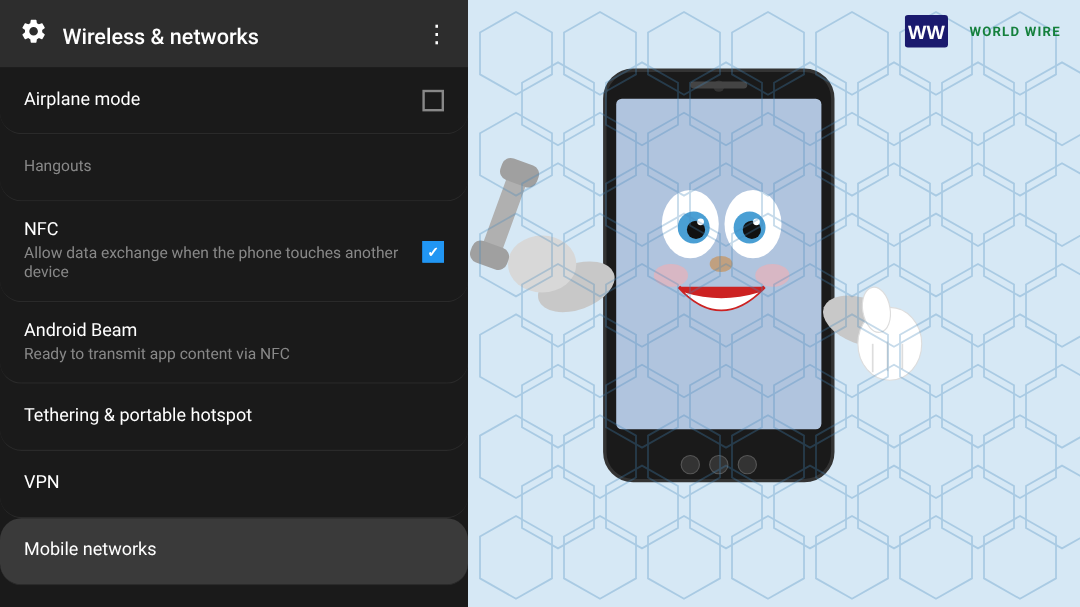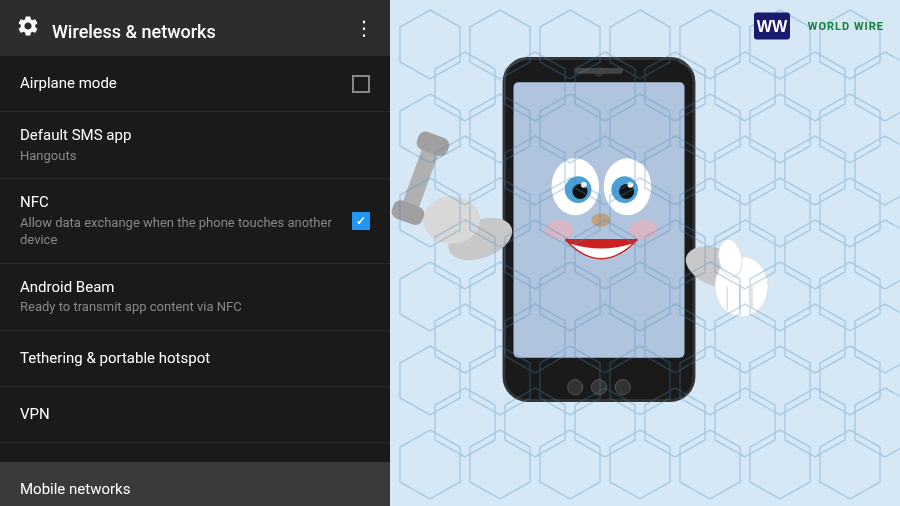--- a/index.html
+++ b/index.html
@@ -61,25 +61,25 @@
     }
 
     .settings-item {
       padding: 14px 20px;
       border-bottom: 1px solid #2a2a2a;
       display: flex;
       align-items: center;
       justify-content: space-between;
       cursor: pointer;
       min-height: 56px;
+      border-radius: 18px;
     }
 
     .settings-item.active {
       background: #3a3a3a;
-      margin-top: 19px;
     }
 
     .item-text {
       flex: 1;
     }
 
     .item-title {
       color: #ffffff;
       font-size: 15px;
       font-weight: 400;
@@ -182,21 +182,20 @@
 
     <div class="settings-item">
       <div class="item-text">
         <div class="item-title">Airplane mode</div>
       </div>
       <div class="checkbox"></div>
     </div>
 
     <div class="settings-item">
       <div class="item-text">
-        <div class="item-title">Default SMS app</div>
         <div class="item-subtitle">Hangouts</div>
       </div>
     </div>
 
     <div class="settings-item">
       <div class="item-text">
         <div class="item-title">NFC</div>
         <div class="item-subtitle">Allow data exchange when the phone touches another device</div>
       </div>
       <div class="checkbox checked"></div>

